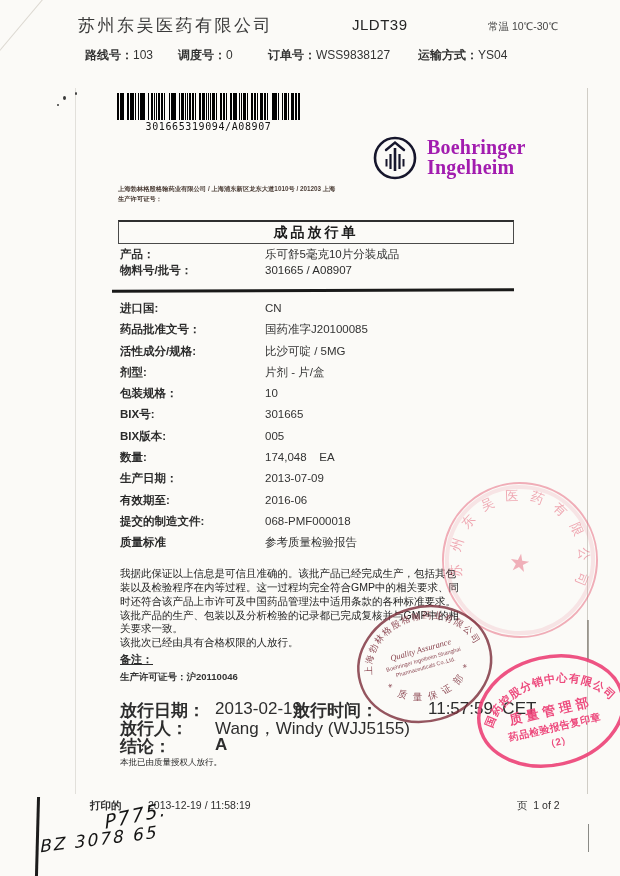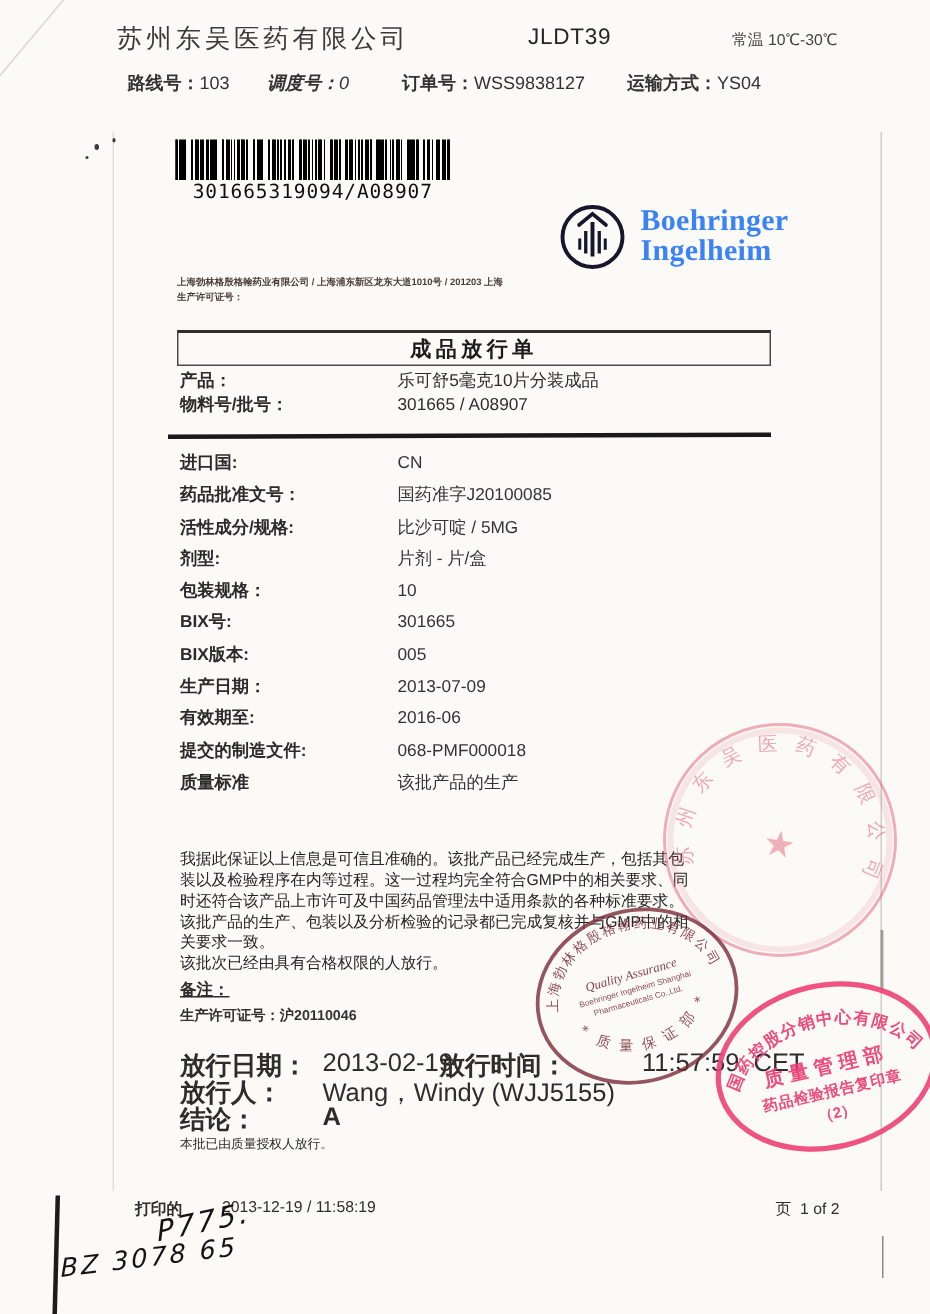--- a/index.html
+++ b/index.html
@@ -10,35 +10,35 @@
   }
   .abs{position:absolute;}
   .b{font-weight:700;}
   .v{white-space:pre;}
 
   
   .hdr-company{left:78px;top:14px;font-size:17px;letter-spacing:2.5px;color:#3a3a3a;}
   .hdr-code{left:352px;top:16px;font-size:15px;letter-spacing:.5px;color:#262626;}
   .hdr-temp{left:488px;top:20px;font-size:10.5px;color:#444;}
   .hdr-row2{top:47px;font-size:12px;color:#333;}
-  .p1x{left:85px;} .p2x{left:178px;font-style:italic;} .p3x{left:268px;} .p4x{left:418px;}
+  .p1x{left:85px;} .p2x{left:178px;} .p3x{left:268px;} .p4x{left:418px;}
 
   
   .barcode{left:117px;top:93px;width:183px;}
   .bars{
     width:183px;height:27px;
     background:
       repeating-linear-gradient(90deg,#000 0 1.5px,transparent 1.5px 2.6px,#000 2.6px 5.2px,transparent 5.2px 6.1px,#000 6.1px 7.1px,transparent 7.1px 10.3px),
       repeating-linear-gradient(90deg,#000 0 1px,transparent 1px 4.7px,#000 4.7px 6.2px,transparent 6.2px 13px);
   }
-  .bars-num{font-size:13px;text-align:center;letter-spacing:.6px;color:#111;margin-top:1px;font-family:"DejaVu Sans Mono",monospace;}
+  .bars-num{font-size:10px;text-align:center;letter-spacing:.6px;color:#111;margin-top:1px;font-family:"DejaVu Sans Mono",monospace;}
 
   
   .logo{left:371px;top:134px;display:flex;align-items:center;gap:8px;}
-  .logo-text{font-family:"Liberation Serif",serif;font-weight:700;font-size:20px;line-height:.98;color:#3b82f6;letter-spacing:.2px;}
+  .logo-text{font-family:"Liberation Serif",serif;font-weight:700;font-size:20px;line-height:.98;color:#a21caf;letter-spacing:.2px;}
 
   
   .mfr{left:118px;top:184px;font-size:6.3px;line-height:1.55;color:#4a3c35;font-weight:600;}
 
   
   .title-box{
     left:118px;top:220px;width:394px;height:21px;
     border:1px solid #4a4a4a;border-top:2.5px solid #2f2f2f;
     text-align:center;line-height:21px;font-size:14px;font-weight:700;letter-spacing:3px;color:#1c1c1c;
   }
@@ -153,24 +153,25 @@
   <div class="abs thick-line"></div>
 
   <div class="abs fields">
     <div class="frow"><span class="flabel">进口国:</span><span class="fvalue">CN</span></div>
     <div class="frow"><span class="flabel">药品批准文号：</span><span class="fvalue">国药准字J20100085</span></div>
     <div class="frow"><span class="flabel">活性成分/规格:</span><span class="fvalue">比沙可啶 / 5MG</span></div>
     <div class="frow"><span class="flabel">剂型:</span><span class="fvalue">片剂 - 片/盒</span></div>
     <div class="frow"><span class="flabel">包装规格：</span><span class="fvalue">10</span></div>
     <div class="frow"><span class="flabel">BIX号:</span><span class="fvalue">301665</span></div>
     <div class="frow"><span class="flabel">BIX版本:</span><span class="fvalue">005</span></div>
+    <div class="frow"><span class="flabel">数量:</span><span class="fvalue">174,048    EA</span></div>
     <div class="frow"><span class="flabel">生产日期：</span><span class="fvalue">2013-07-09</span></div>
     <div class="frow"><span class="flabel">有效期至:</span><span class="fvalue">2016-06</span></div>
     <div class="frow"><span class="flabel">提交的制造文件:</span><span class="fvalue">068-PMF000018</span></div>
-    <div class="frow"><span class="flabel">质量标准</span><span class="fvalue">该批产品的生产</span></div>
+    <div class="frow"><span class="flabel">质量标准</span><span class="fvalue">参考质量检验报告</span></div>
   </div>
 
   <div class="abs decl">
     <p>我据此保证以上信息是可信且准确的。该批产品已经完成生产，包括其包装以及检验程序在内等过程。这一过程均完全符合GMP中的相关要求、同时还符合该产品上市许可及中国药品管理法中适用条款的各种标准要求。</p>
     <p>该批产品的生产、包装以及分析检验的记录都已完成复核并与GMP中的相关要求一致。</p>
     <p>该批次已经由具有合格权限的人放行。</p>
   </div>
 
   <div class="abs remark">备注：</div>
   <div class="abs remark-lic">生产许可证号：沪20110046</div>

